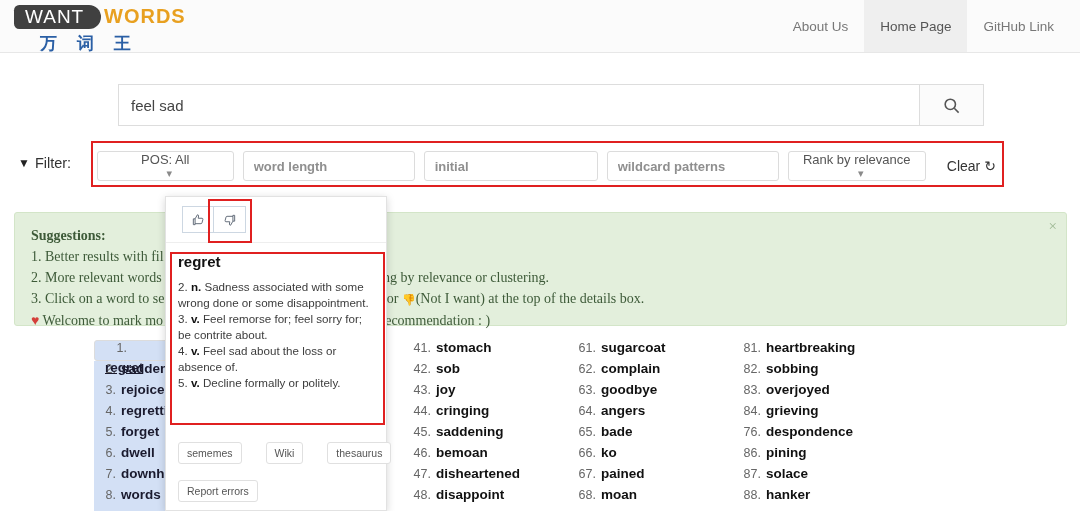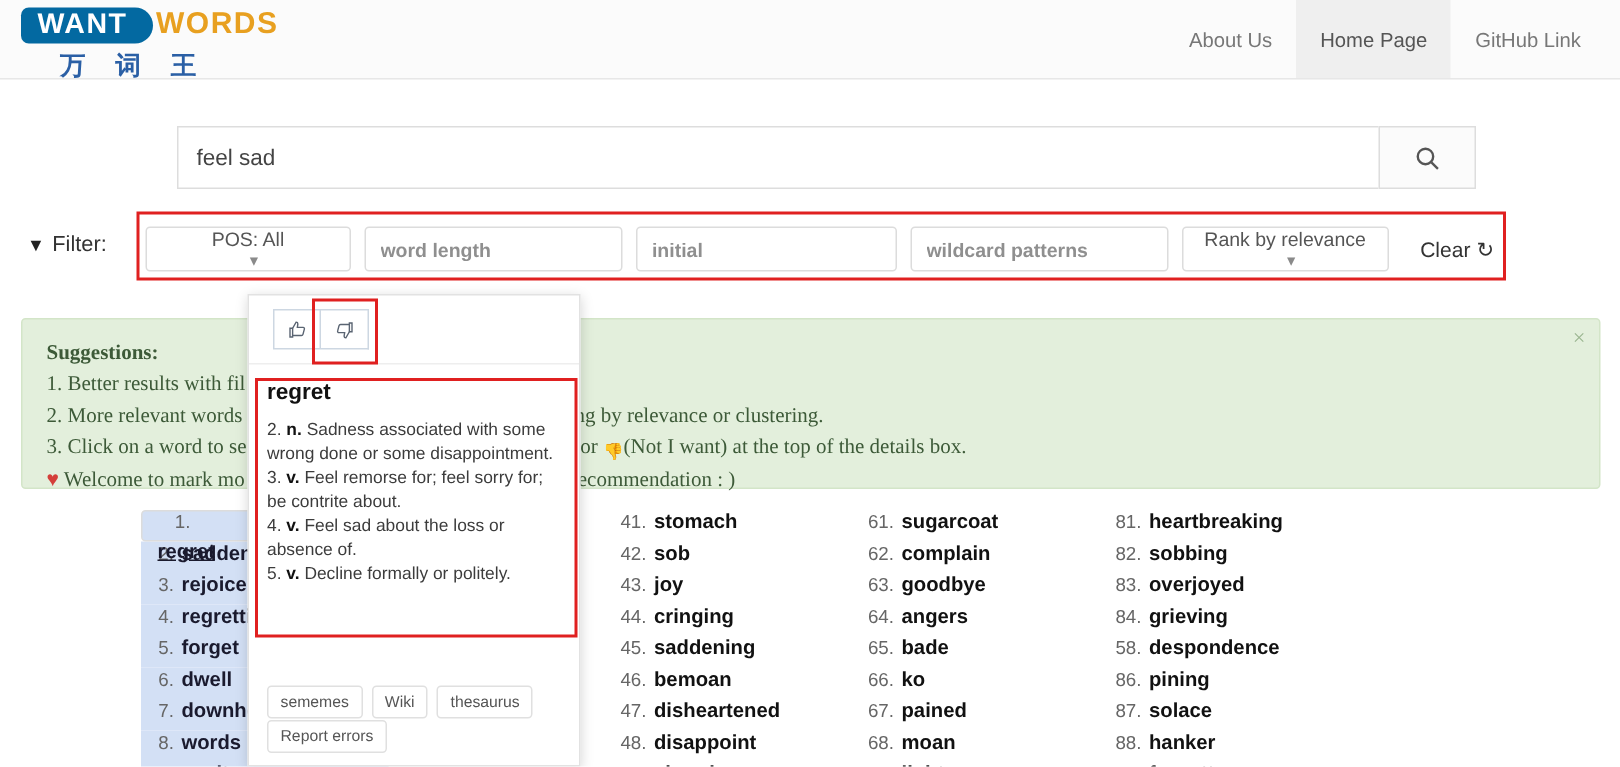--- a/index.html
+++ b/index.html
@@ -14,22 +14,22 @@
 
   
   .navbar {
     position: absolute; left:0; top:0; width:1080px; height:53px;
     background:#fbfbfb; border-bottom:1px solid #e7e7e7;
   }
   .brand { position:absolute; left:14px; top:4px; width:190px; }
   .brand-row1 { position:relative; height:26px; }
   .brand-pill {
     position:absolute; left:0; top:1px;
-    background:#0369a1; color:#ffffff;
-    font-weight:bold; font-size:19px; letter-spacing:1px;
+    background:#404040; color:#ffffff;
+    font-weight:normal; font-size:19px; letter-spacing:1px;
     padding:1px 17px 2px 11px;
     border-radius:13px 30px 30px 13px;
     line-height:21px;
   }
   .brand-words {
     position:absolute; left:90px; top:2px;
     color:#e8a020; font-weight:bold; font-size:20px; letter-spacing:1px;
     line-height:21px;
   }
   .brand-cn {
@@ -148,21 +148,21 @@
   .pop-word {
     font-size:15px; font-weight:bold; color:#111; margin-bottom:9px;
   }
   .def {
     font-size:11.6px; color:#3c3c3c; line-height:15.5px; margin:0 0 1px 0;
   }
   .def .pos { font-weight:bold; color:#111; }
   .popup-actions {
     position:absolute; left:12px; bottom:8px; width:200px;
   }
-  .chips { display:flex; gap:6px; margin-bottom:1px; }
+  .chips { display:flex; gap:24px; margin-bottom:16px; }
   .chip {
     border:1px solid #e0e0e0; background:#fff; color:#555;
     font-size:10.5px; padding:4px 8px; border-radius:3px; cursor:pointer;
     font-family:"Liberation Sans", sans-serif;
   }
   
   .anno-thumb {
     position:absolute; left:208px; top:199px; width:44px; height:44px;
     border:2px solid #e02020; pointer-events:none;
   }
@@ -369,21 +369,21 @@
         </div>
         <div class="wrow">
           <span class="wnum">83.</span>
           <span class="wword">overjoyed</span>
         </div>
         <div class="wrow">
           <span class="wnum">84.</span>
           <span class="wword">grieving</span>
         </div>
         <div class="wrow">
-          <span class="wnum">58.</span>
+          <span class="wnum">76.</span>
           <span class="wword">despondence</span>
         </div>
         <div class="wrow">
           <span class="wnum">86.</span>
           <span class="wword">pining</span>
         </div>
         <div class="wrow">
           <span class="wnum">87.</span>
           <span class="wword">solace</span>
         </div>

